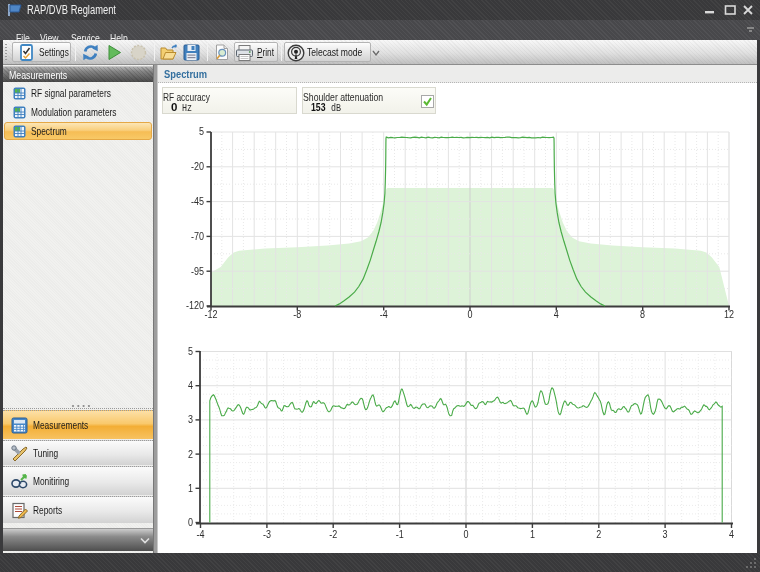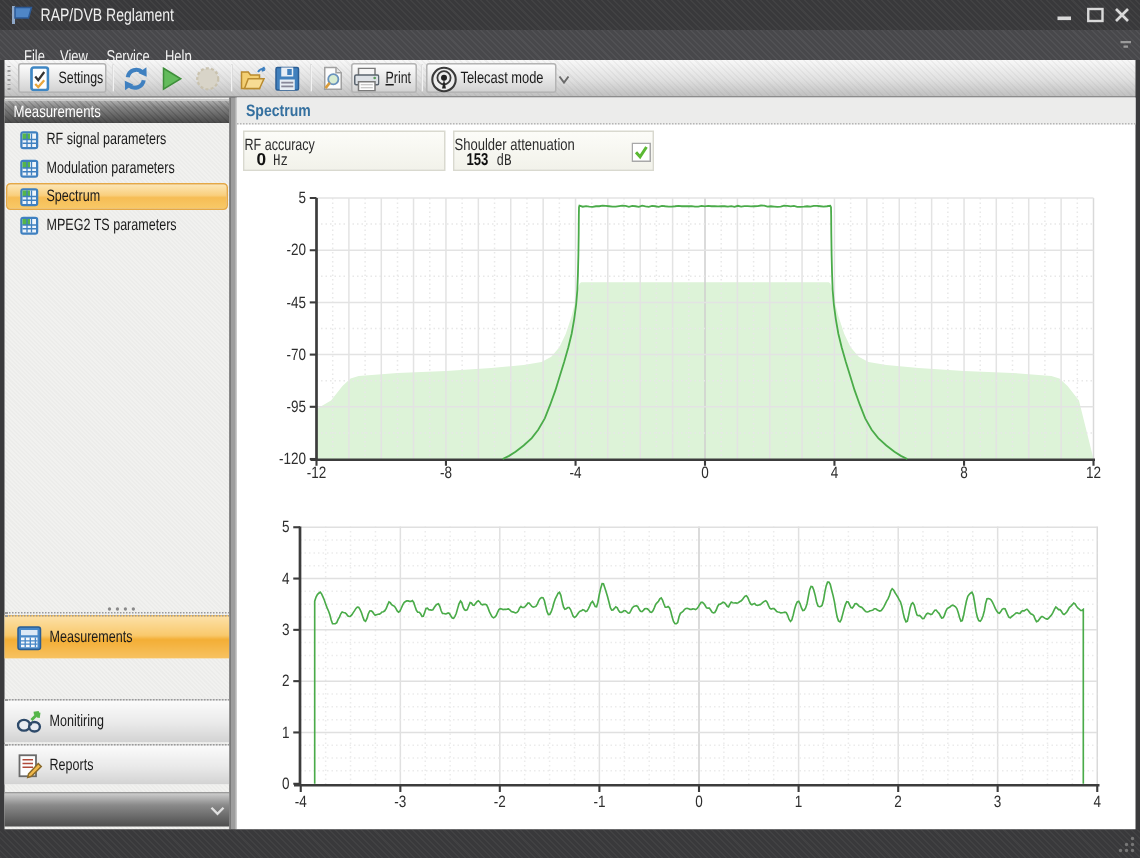--- a/index.html
+++ b/index.html
@@ -165,46 +165,47 @@
     </div>
   <div class="litem" style="top:57px">
       <span class="ic"><svg width="13" height="13" viewBox="0 0 13 13">
           <rect x="0.5" y="0.5" width="12" height="12" rx="2" fill="#3f80c0"></rect>
           <rect x="2" y="2" width="9" height="9" fill="#eef4fa"></rect>
           <rect x="2" y="2" width="5" height="4" fill="#55b549"></rect>
           <path d="M2 6 H11 M2 8.5 H11 M5 2 V11 M8 2 V11" stroke="#3f80c0" stroke-width="0.9" fill="none"></path>
         </svg></span>
       <span class="tx"><span class="cx">Spectrum</span></span>
     </div>
-  <div class="litem" style="top:76px">
-      <span class="ic"><svg width="13" height="13" viewBox="0 0 13 13">
-          <rect x="0.5" y="0.5" width="12" height="12" rx="2" fill="#3f80c0"></rect>
-          <rect x="2" y="2" width="9" height="9" fill="#eef4fa"></rect>
-          <rect x="2" y="2" width="5" height="4" fill="#55b549"></rect>
-          <path d="M2 6 H11 M2 8.5 H11 M5 2 V11 M8 2 V11" stroke="#3f80c0" stroke-width="0.9" fill="none"></path>
-        </svg></span>
-      <span class="tx"><span class="cx">MPEG2 TS parameters</span></span>
-    </div>
   <div id="grip">
       <svg class="abs" style="left:68px;top:5px" width="20" height="4">
         <circle cx="2" cy="2" r="1.1" fill="#8a8a8a"></circle>
         <circle cx="7.3" cy="2" r="1.1" fill="#8a8a8a"></circle>
         <circle cx="12.6" cy="2" r="1.1" fill="#8a8a8a"></circle>
         <circle cx="17.9" cy="2" r="1.1" fill="#8a8a8a"></circle>
       </svg>
     </div>
   <div class="nav" id="navsel" style="top:345px; height:29px;">
     <svg class="ic" style="top:6px" width="17" height="17" viewBox="0 0 17 17">
       <rect x="1" y="1" width="15" height="15" rx="1.5" fill="#4787c7" stroke="#2a5d94" stroke-width="1"></rect>
       <rect x="3" y="3" width="11" height="3.5" fill="#dce8f5"></rect>
       <rect x="3" y="8" width="11" height="6.5" fill="#f5f8fb"></rect>
       <path d="M5.8 8 V14.5 M9.2 8 V14.5 M12.6 8 V14.5 M3 10.2 H14 M3 12.4 H14" stroke="#4787c7" stroke-width="0.9" fill="none"></path>
     </svg>
     <span class="tx">
         <span class="cx">Measurements</span>
+      </span>
+  </div>
+  <div class="nav" style="top:375px; height:25px;">
+    <svg class="ic" style="top:4px" width="18" height="18" viewBox="0 0 18 18">
+      <path d="M2 14 L12 4 L15 2 L16 3 L14 6 L4 16 Z" fill="#e8c26a" stroke="#8a6a2a" stroke-width="1"></path>
+      <path d="M2 3 L8 9 M3 2 L9 8" stroke="#9aa2ac" stroke-width="2.2"></path>
+      <circle cx="3" cy="3" r="2.2" fill="#b8c0ca" stroke="#6a7684" stroke-width="1"></circle>
+    </svg>
+    <span class="tx">
+        <span class="cx">Tuning</span>
       </span>
   </div>
   <div class="nav" style="top:401px; height:29px;text-align:right;">
     <svg class="ic" style="top:6px" width="19" height="17" viewBox="0 0 19 17">
       <ellipse cx="5" cy="10.5" rx="4" ry="3.6" fill="#e8ecf2" stroke="#2e4a6a" stroke-width="1.6"></ellipse>
       <ellipse cx="12" cy="11.5" rx="3.6" ry="3.2" fill="#e8ecf2" stroke="#2e4a6a" stroke-width="1.6"></ellipse>
       <path d="M8.5 9 L10 10.5" stroke="#2e4a6a" stroke-width="1.5"></path>
       <path d="M10 7 L15 2 M15 2 l-3.5 0.5 M15 2 l-0.5 3.5" stroke="#55b549" stroke-width="2" fill="none"></path>
     </svg>
     <span class="tx">

